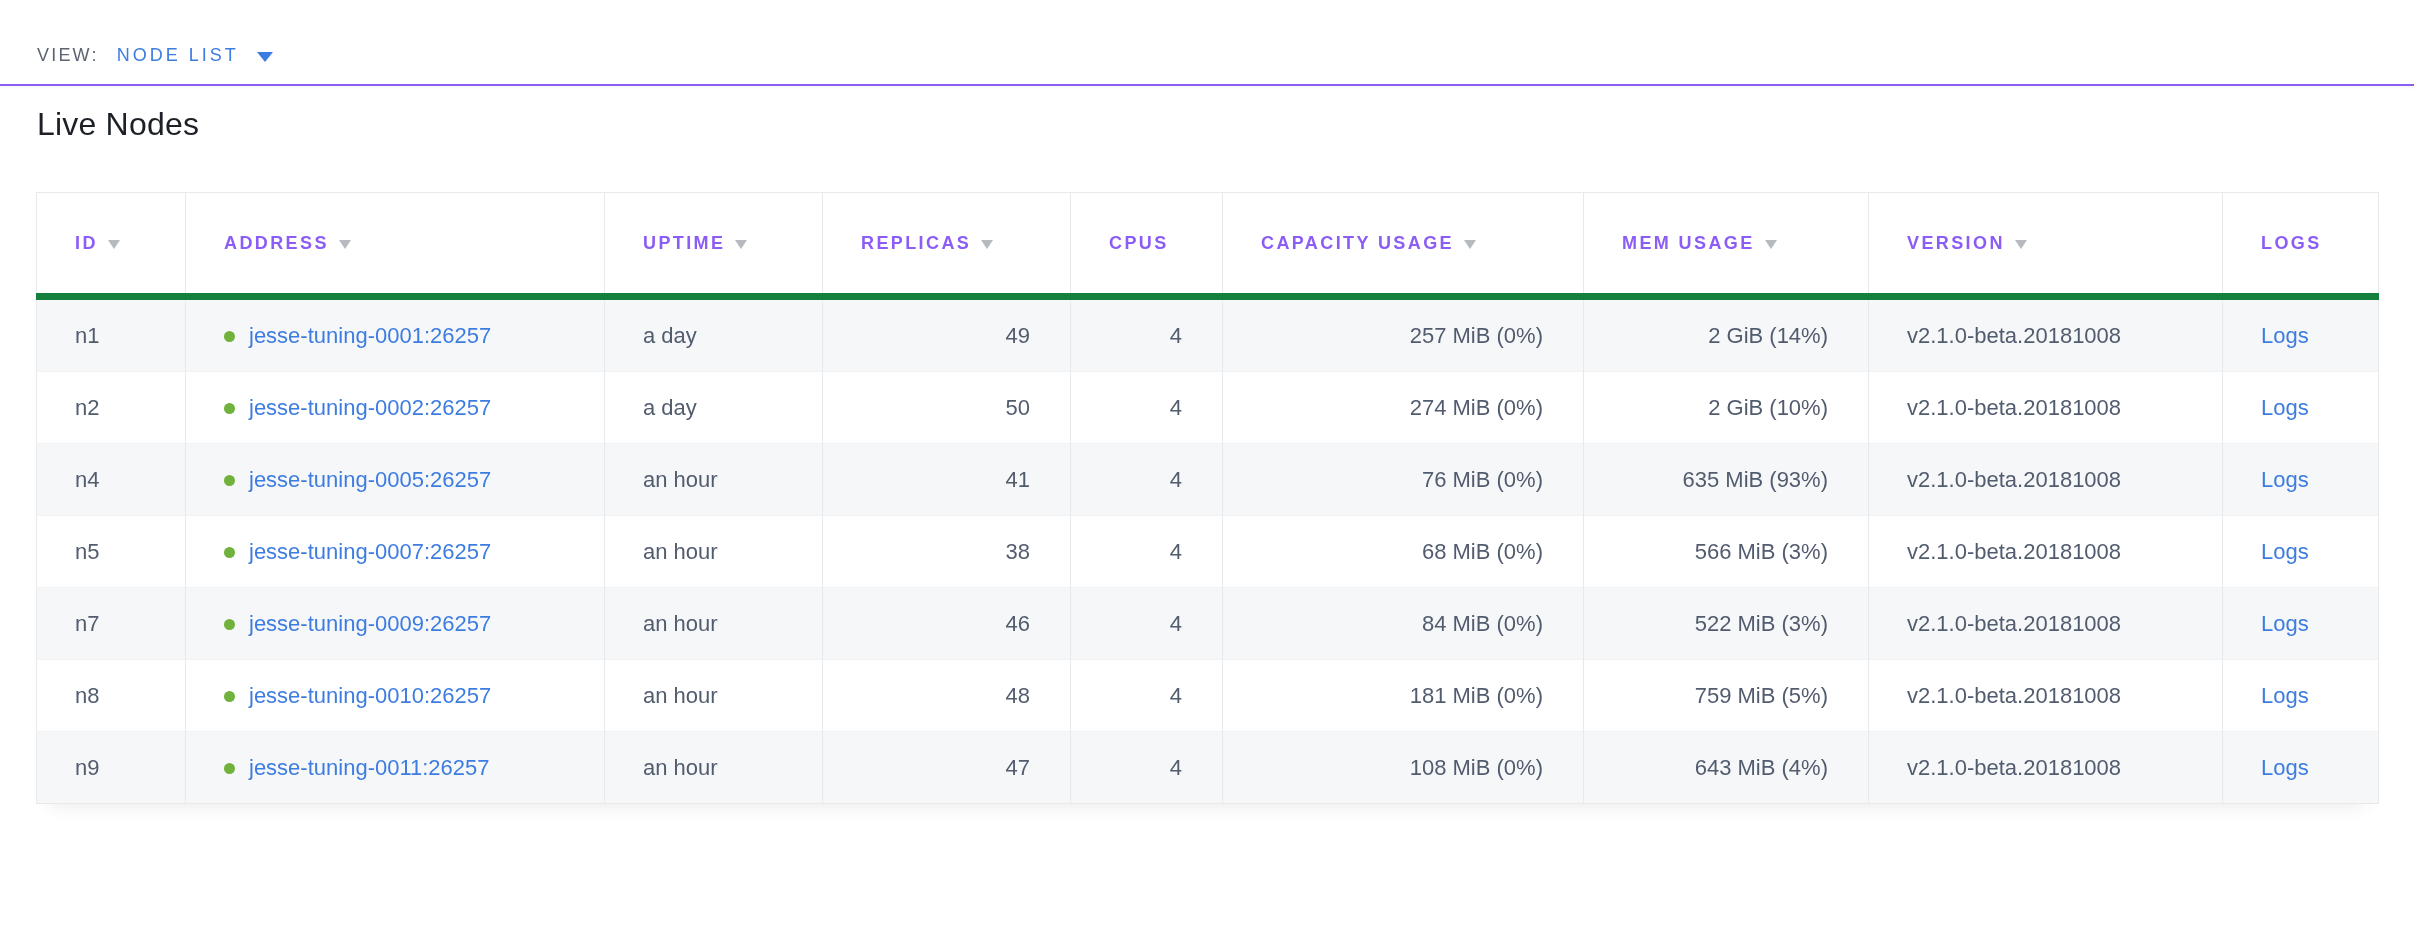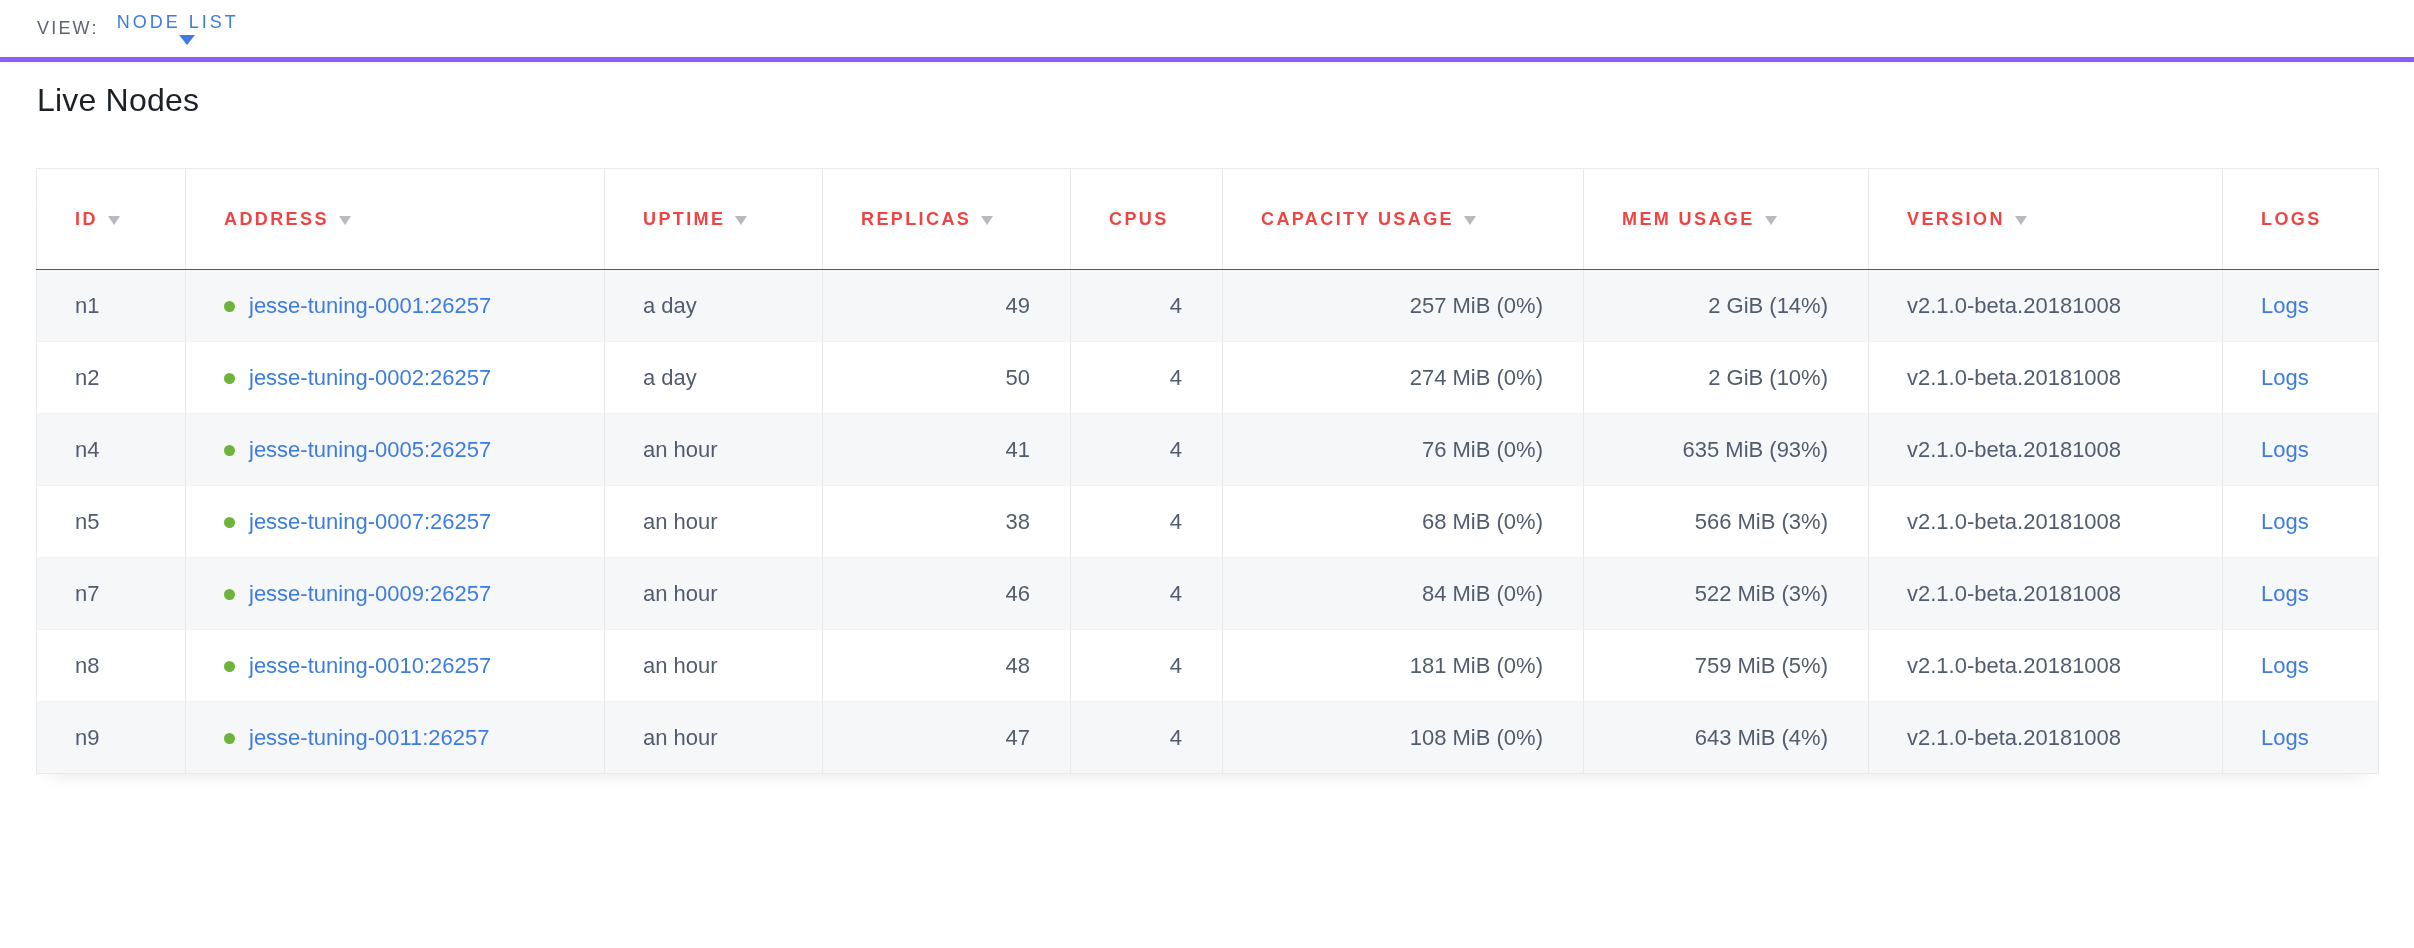--- a/index.html
+++ b/index.html
@@ -11,37 +11,37 @@
     overflow: hidden;
     font-family: "Liberation Sans", "DejaVu Sans", sans-serif;
   }
 
   
   .topbar {
     height: 57px;
     display: flex;
     align-items: center;
     padding-left: 37px;
-    border-bottom: 5px solid #8b5cf6;
+    border-bottom: 2px solid #8b5cf6;
     box-shadow: 0 2px 3px rgba(0,0,0,0.04);
     background: #ffffff;
     position: relative;
+    margin-top: 27px;
   }
   .view-label {
     color: #5c6470;
     font-size: 18px;
     letter-spacing: 2.2px;
     font-weight: 400;
   }
   .view-select {
     display: inline-flex;
     align-items: center;
     margin-left: 18px;
     cursor: pointer;
-    flex-direction: column;
   }
   .view-select .value {
     color: #3d7ce0;
     font-size: 18px;
     letter-spacing: 3px;
     font-weight: 400;
   }
   .caret-down {
     width: 0; height: 0;
     border-left: 8px solid transparent;
@@ -75,25 +75,25 @@
   }
   th, td {
     border-right: 1px solid #e7e9eb;
     padding: 0 40px 0 38px;
     overflow: hidden;
     white-space: nowrap;
   }
   thead th {
     height: 100px;
     text-align: left;
-    color: #ef4444;
+    color: #8b5cf6;
     font-size: 18px;
     font-weight: 700;
     letter-spacing: 2.4px;
-    border-bottom: 1px solid #15803d;
+    border-bottom: 7px solid #15803d;
     background: #ffffff;
   }
   tbody td {
     height: 71px;
     font-size: 22px;
     color: #525c6f;
     border-top: 1px solid #f1f2f4;
   }
   tbody tr:nth-child(odd) { background: #f6f7f8; }
   td.num { text-align: right; }

